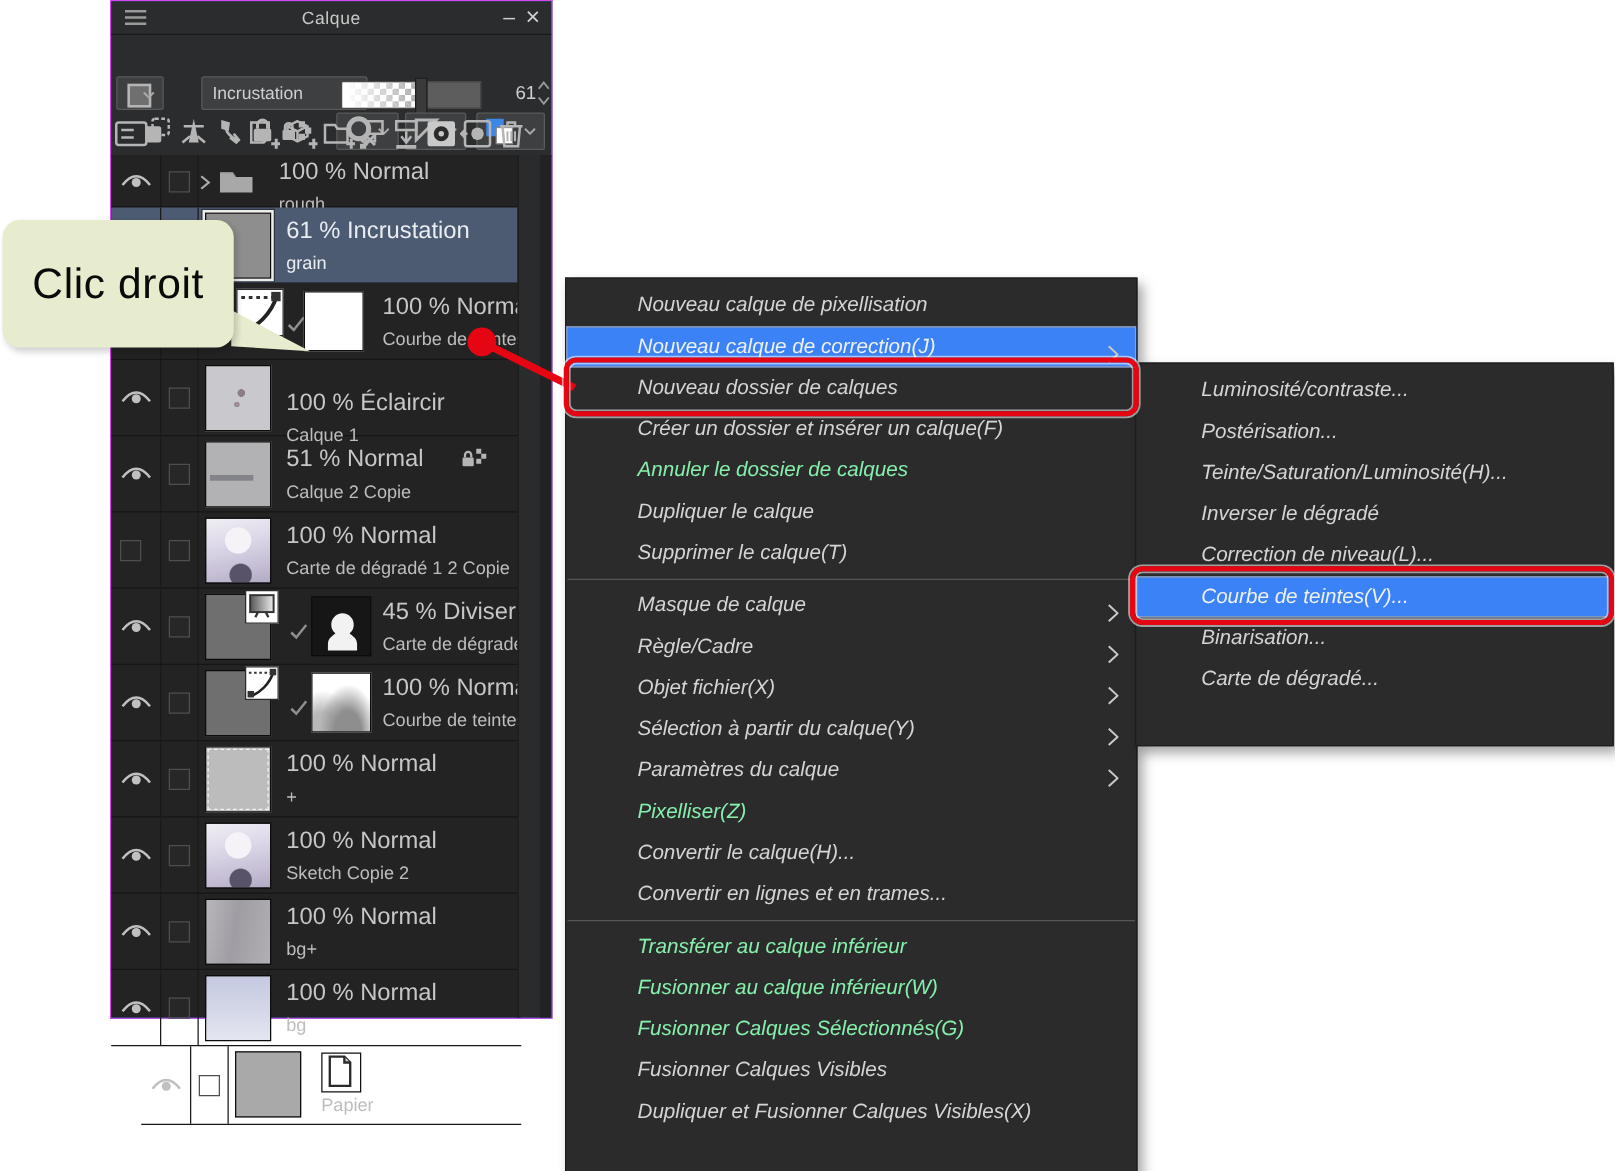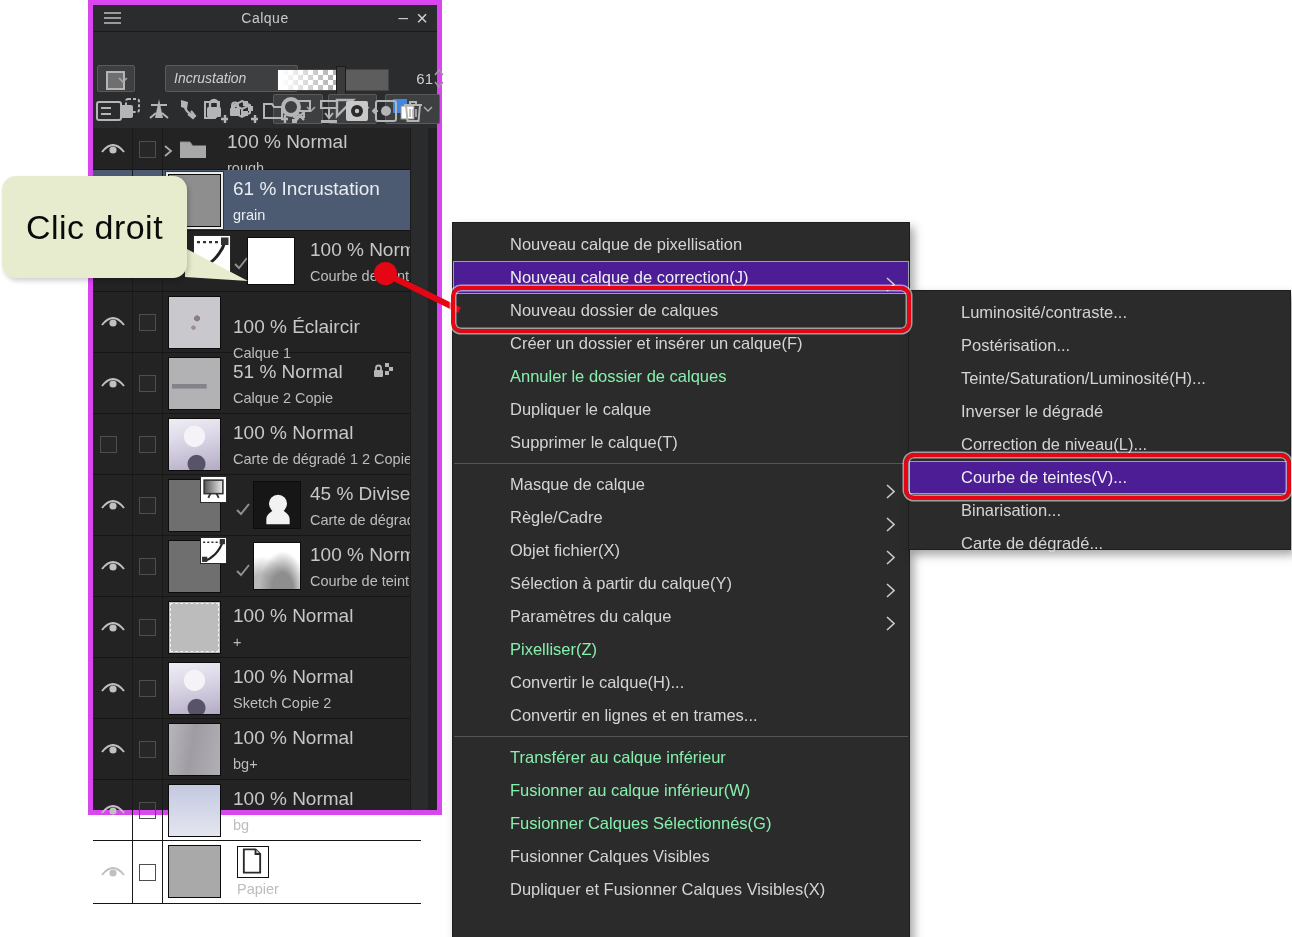--- a/index.html
+++ b/index.html
@@ -1,31 +1,31 @@
 <!DOCTYPE html>
 <html><head>
 <meta charset="utf-8">
 <style>
   html,body{margin:0;padding:0;background:#fff;}
   .stage{position:relative;width:1292px;height:937px;background:#ffffff;overflow:hidden;
          font-family:"Liberation Sans",sans-serif;-webkit-font-smoothing:antialiased;}
 
   
   .panel{position:absolute;left:88px;top:0;width:354px;height:815px;background:#0369a1;
-         border:5px solid #d946ef;box-sizing:border-box;}
+         border:1px solid #d946ef;box-sizing:border-box;}
   .panel-header{position:relative;height:26px;background:#2b2c2d;border-bottom:1px solid #1a1a1a;}
   .panel-title{position:absolute;left:0;right:0;top:5px;text-align:center;font-size:14px;color:#c9c9c9;font-weight:300;letter-spacing:.5px;}
   .hamburger{position:absolute;left:11px;top:7px;width:17px;height:12px;cursor:pointer;}
   .hamburger i{display:block;height:2px;background:#9a9a9a;margin-bottom:3px;}
   .win-btn{position:absolute;top:2px;color:#cfcfcf;font-size:17px;line-height:22px;cursor:pointer;}
   .btn-min{right:30px;letter-spacing:-1px;}
   .btn-close{right:9px;font-size:20px;}
 
   .toolbar{position:relative;background:#2b2c2d;height:96px;border-bottom:1px solid #161616;}
-  .ctl{position:absolute;box-sizing:border-box;background:#3d3f40;border:1px solid #5a5a5a;border-radius:2px;font-style:italic;}
+  .ctl{position:absolute;box-sizing:border-box;background:#3d3f40;border:1px solid #5a5a5a;border-radius:2px;}
   .size-dd{left:4px;top:3px;width:64px;height:27px;}
   .size-dd .sq{position:absolute;left:8px;top:5px;width:15px;height:15px;border:2px solid #b5b5b5;background:#6f6f6f;}
   .blend-dd{left:44px;top:3px;width:133px;height:27px;left:72px;}
   .blend-dd .txt{position:absolute;left:8px;top:4px;font-size:14px;color:#cfcfcf;font-weight:300;}
   .chev{position:absolute;right:6px;top:11px;width:10px;height:6px;}
   .chev svg{display:block;}
   .op-track{position:absolute;left:184px;top:7px;width:110px;height:20px;background:#5d5d5d;border:1px solid #444;}
   .op-fill{position:absolute;left:0;top:0;bottom:0;width:61%;
      background-color:#fff;
      background-image:linear-gradient(45deg,#9f9f9f 25%,transparent 25%,transparent 75%,#9f9f9f 75%),
@@ -40,21 +40,21 @@
   .tb-row3{position:absolute;left:0;top:62px;width:100%;height:34px;}
   .tico{position:absolute;top:3px;width:24px;height:24px;cursor:pointer;}
   .tbtn{position:absolute;top:0;height:30px;box-sizing:border-box;background:#3d3f40;border:1px solid #5a5a5a;border-radius:2px;cursor:pointer;}
 
   .list{position:absolute;left:0;top:123px;width:328px;bottom:0;background:#232323;}
   .scrollbar{position:absolute;right:0;top:123px;width:26px;bottom:0;background:#2a2b2c;border-left:1px solid #1b1b1b;}
   .scrollbar:after{content:"";position:absolute;right:0;top:0;bottom:0;width:9px;background:#222222;}
 
   .layer-row{position:relative;height:61px;border-bottom:1px solid #161616;box-sizing:border-box;cursor:pointer;}
   .layer-row.folder-row{height:42px;}
-  .layer-row.last{height:63px;}
+  .layer-row.last{height:63px;margin-left:24px;}
   .layer-row.selected{background:#4c5a72;}
   .cell-eye{position:absolute;left:0;top:0;bottom:0;width:39px;border-right:1px solid #1a1a1a;}
   .cell-cb{position:absolute;left:39px;top:0;bottom:0;width:30px;border-right:1px solid #1a1a1a;}
   .eye{position:absolute;left:7px;top:50%;margin-top:-8px;width:26px;height:16px;}
   .cb{position:absolute;left:7px;top:50%;margin-top:-8px;width:15px;height:15px;border:1px solid #4e4e4e;background:rgba(255,255,255,0.02);}
   .th{position:absolute;width:53px;height:53px;top:4px;border:1px solid #0c0c0c;box-sizing:border-box;}
   .th-grain{background:#8e8e8e;outline:2px solid #ececec;outline-offset:0px;box-shadow:0 0 0 4px #3b4welcome;}
   .th-sketch1{background:#c9c9cd;background-image:radial-gradient(circle at 55% 42%,#8d7c8a 0 7%,transparent 8%),radial-gradient(circle at 48% 60%,#9d8c9a 0 5%,transparent 6%);}
   .th-graytext{background:#b2b2b5;background-image:linear-gradient(#83838a,#83838a);background-size:68% 9%;background-position:18% 56%;background-repeat:no-repeat;}
   .th-character{background:linear-gradient(168deg,#efeef4 0%,#ddd8e8 38%,#c7c0d6 72%,#b3aac4 100%);background-image:radial-gradient(circle at 50% 34%,#f5f3f7 0 24%,transparent 26%),radial-gradient(circle at 54% 88%,#59536a 0 16%,transparent 18%),linear-gradient(168deg,#efeef4 0%,#ddd8e8 38%,#c7c0d6 72%,#b3aac4 100%);}
@@ -77,26 +77,26 @@
   .selected .ltext .l1,.selected .ltext .l2{color:#e9ecf1;}
   .badge{position:absolute;right:28px;top:8px;width:20px;height:16px;}
   .expander{position:absolute;left:70px;top:50%;margin-top:-6px;width:10px;height:12px;}
   .folder-ic{position:absolute;left:86px;top:50%;margin-top:-10px;width:28px;height:20px;}
   .paper-ic{position:absolute;left:144px;top:5px;width:30px;height:30px;background:#fff;border:1px solid #111;}
 
   
   .menu{position:absolute;background:#2b2b2b;border:1px solid #1d1d1d;box-sizing:border-box;
         box-shadow:4px 5px 9px rgba(0,0,0,.35);padding-top:5px;z-index:20;}
   .main-menu{left:452px;top:222px;width:458px;height:720px;}
-  .sub-menu{left:908px;top:290px;width:383px;height:260px;z-index:21;}
+  .sub-menu{left:908px;top:290px;width:383px;height:307px;z-index:21;}
   .mi{position:relative;height:33px;line-height:33px;font-size:16.5px;color:#d4d4d4;padding-left:57px;
-      font-weight:300;white-space:nowrap;cursor:pointer;}
+      font-weight:300;white-space:nowrap;cursor:pointer;font-style:italic;}
   .sub-menu .mi{padding-left:52px;}
   .mi.disabled{color:#86efac;cursor:default;}
-  .mi.hl{background:#4c1d95;box-shadow:0 0 0 1px #98a0ac inset;color:#eef0f3;}
+  .mi.hl{background:#3b82f6;box-shadow:0 0 0 1px #98a0ac inset;color:#eef0f3;}
   .mi .arr{position:absolute;right:14px;top:9px;width:9px;height:15px;}
   .msep{height:1px;background:#555;margin:4px 1px;}
   .mi-label{pointer-events:none;}
 
   
   .redbox{position:absolute;border:4px solid #e60613;border-radius:10px;box-sizing:border-box;z-index:30;
           box-shadow:0 0 0 1.5px rgba(255,255,255,.55),0 0 0 1.5px rgba(255,255,255,.55) inset;pointer-events:none;}
   .rb-main{left:451px;top:286px;width:460px;height:47px;}
   .rb-sub{left:904px;top:453px;width:387px;height:47px;}
   .reddot{position:absolute;left:374px;top:262px;width:23px;height:23px;border-radius:50%;background:#e60613;z-index:29;pointer-events:none;}

